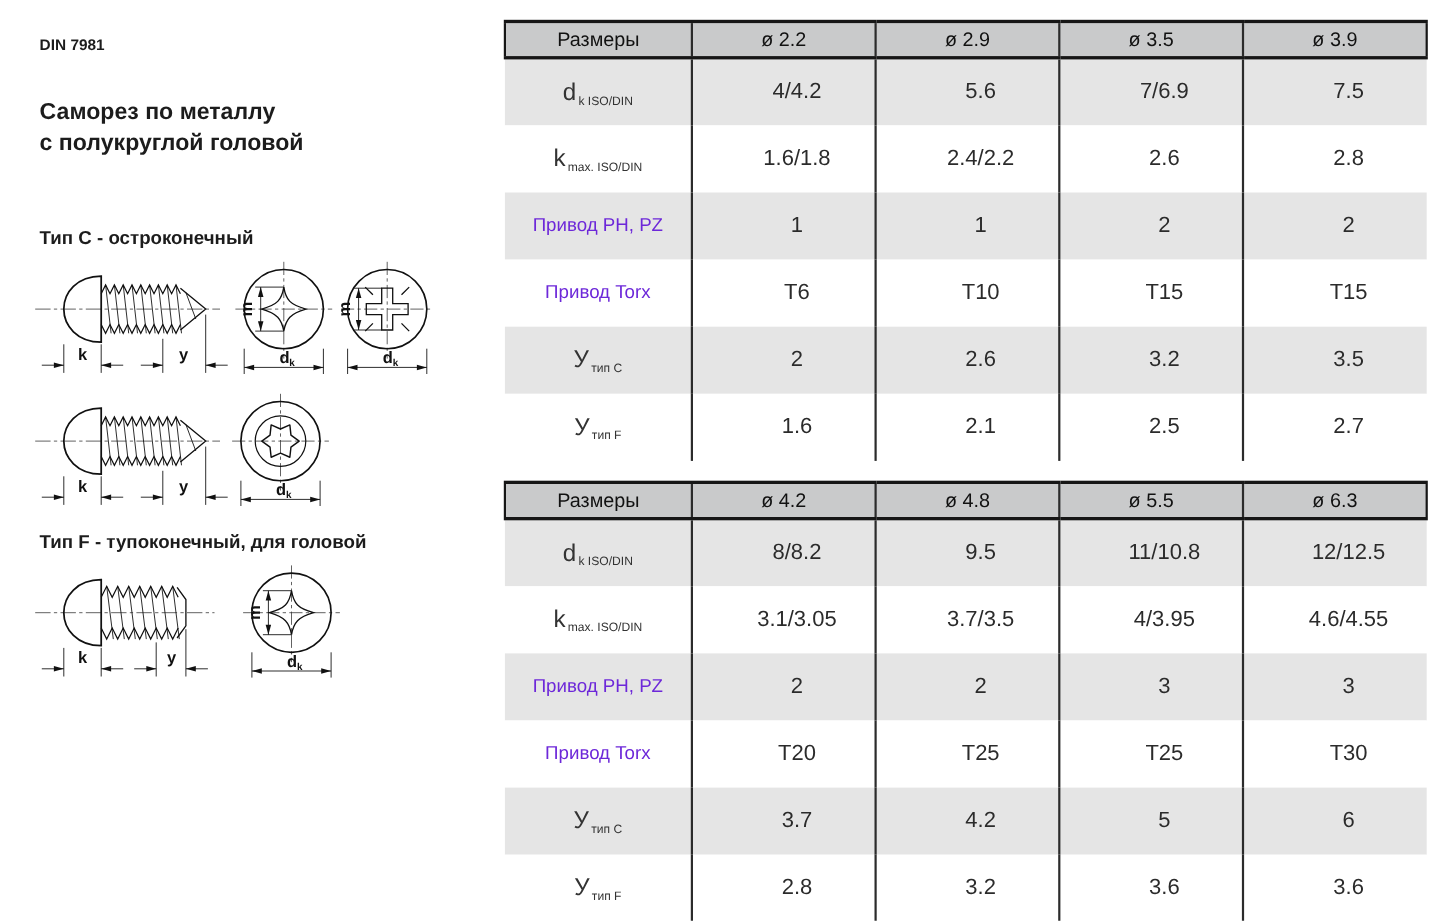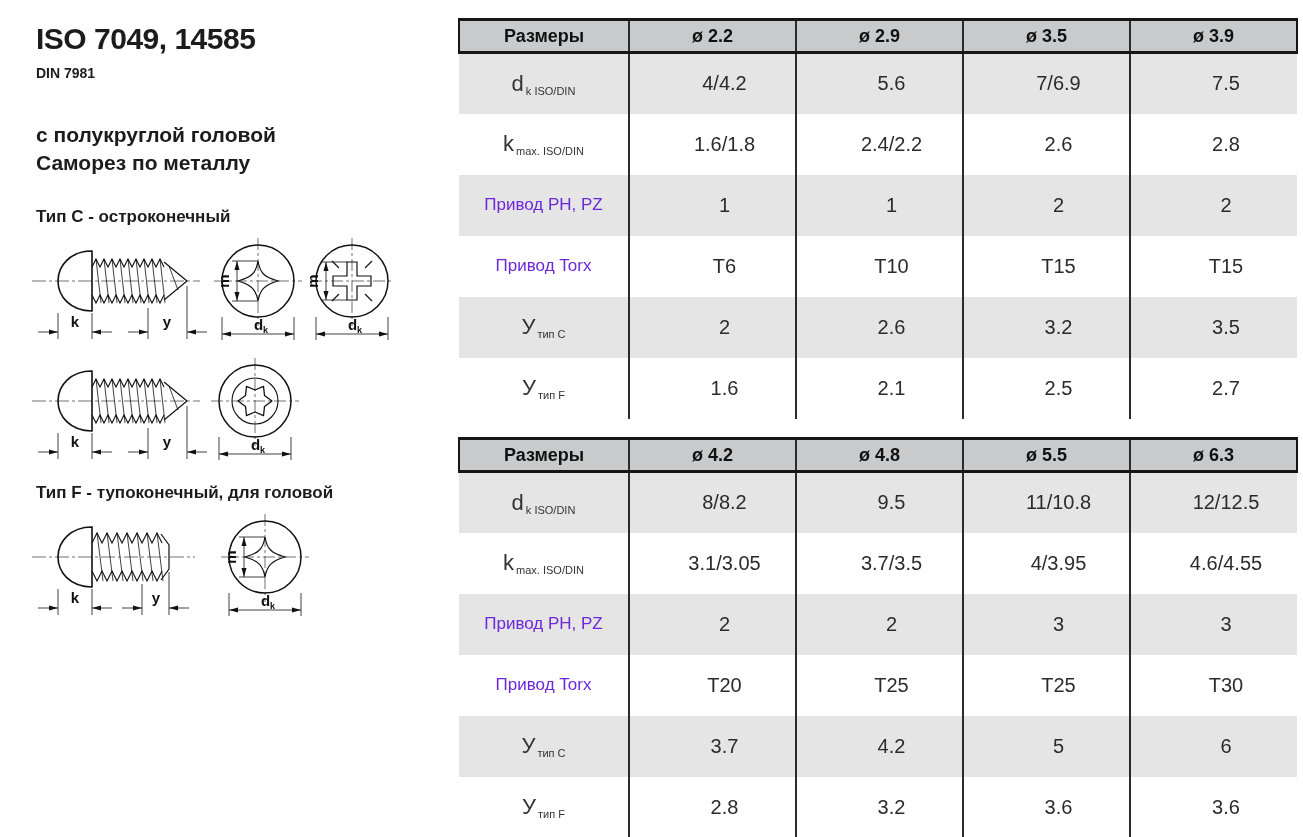--- a/index.html
+++ b/index.html
@@ -34,44 +34,43 @@
   .tables{position:absolute;left:458px;top:0;width:838px;}
   table.dims{border-collapse:collapse;table-layout:fixed;width:838px;position:absolute;left:0;}
   table.t1{top:18px;}
   table.t2{top:437px;}
   table.dims col.lab{width:170px;}
   table.dims col.val{width:167px;}
   table.dims thead th{
     background:var(--header_bg);
     border-top:3px solid var(--border_dark);
     border-bottom:3px solid var(--border_dark);
-    height:33px;font-size:18px;font-weight:bold;color:#111;text-align:center;vertical-align:middle;}
+    height:33px;font-size:18px;font-weight:normal;color:#111;text-align:center;vertical-align:middle;}
   table.dims thead th:first-child{border-left:2px solid var(--border_dark);}
   table.dims thead th:last-child{border-right:2px solid var(--border_dark);}
   table.dims thead th + th{border-left:2px solid var(--sep);}
   table.dims tbody th, table.dims tbody td{
     height:61px;text-align:center;vertical-align:middle;font-weight:normal;}
   table.dims tbody td{border-left:2px solid var(--sep);font-size:20px;color:#2b2b2b;padding-left:24px;}
   table.dims tbody tr.alt{background:var(--row_alt_bg);margin-left:30px;}
   table.dims tbody tr:not(.alt){background:var(--row_bg);}
   .lmain-sym{font-size:22px;color:#333;}
   .lmain-txt{font-size:17px;color:#6d28d9;}
   .lsub{font-size:11px;color:#333;position:relative;top:4px;margin-left:2px;}
 </style>
 </head>
 <body>
 
 <div class="page">
 
   <div class="left-col">
-    <div class="doc-title">ISO 7049, 14585</div>
     <div class="doc-standard">DIN 7981</div>
     <div class="product-name">
+      <div>Саморез по металлу</div>
       <div>с полукруглой головой</div>
-      <div>Саморез по металлу</div>
     </div>
   </div>
 
   <div class="type-label type-c-label">Тип C - остроконечный</div>
   <div class="type-label type-f-label">Тип F - тупоконечный, для головой</div>
 
   <svg class="svg1" width="375" height="112" viewBox="0 0 375 112">
     <g stroke="#333" stroke-width="0.7" fill="none">
       <line x1="2" y1="45" x2="170" y2="45" stroke-dasharray="14 3 3 3"></line>
       <line x1="184" y1="45" x2="272" y2="45" stroke-dasharray="12 3 3 3"></line>

